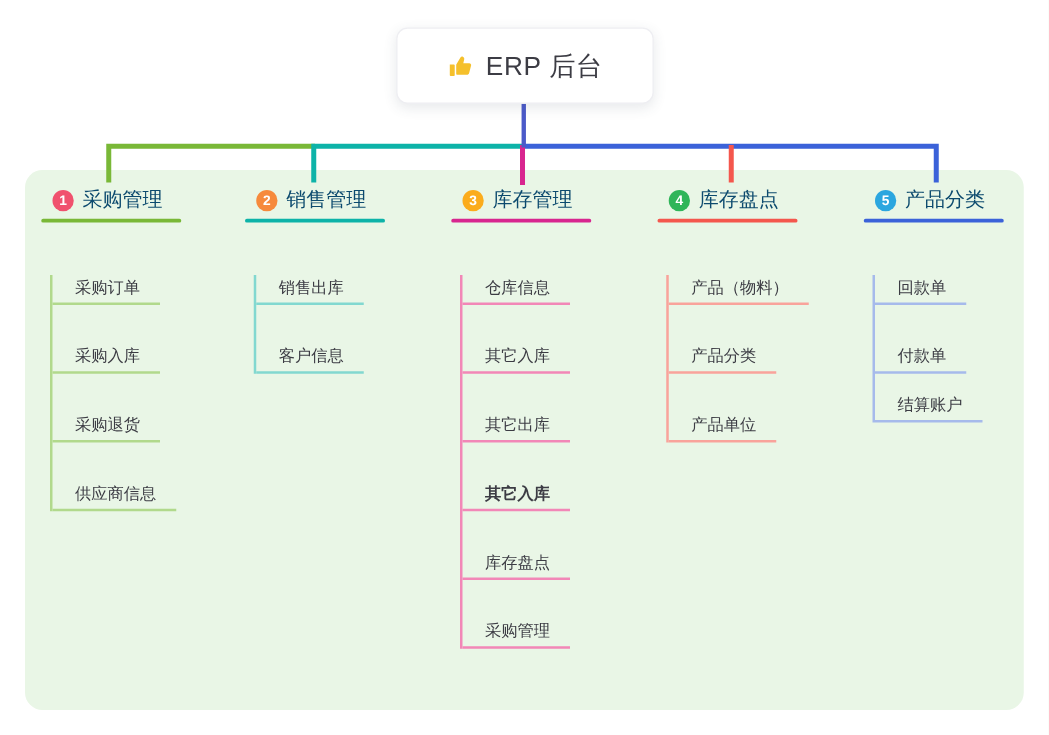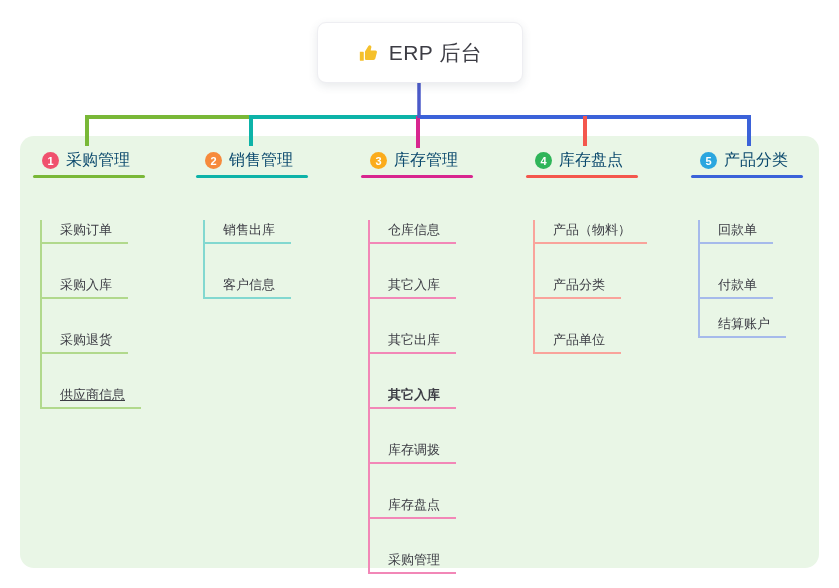--- a/index.html
+++ b/index.html
@@ -77,21 +77,21 @@
       <div class="branch" style="left: 33px;">
         <div class="branch-header">
           <span class="badge" style="background: rgb(240, 81, 110);">1</span>
           <span class="branch-label">采购管理</span>
         </div>
         <div class="branch-underline" style="background: rgb(121, 184, 55);"></div>
         <div class="children" style="border-left-color: rgb(177, 217, 140);">
           <div class="child" style="border-bottom-color: rgb(177, 217, 140);">采购订单</div>
           <div class="child" style="border-bottom-color: rgb(177, 217, 140);">采购入库</div>
           <div class="child" style="border-bottom-color: rgb(177, 217, 140);">采购退货</div>
-          <div class="child" style="border-bottom-color: rgb(177, 217, 140); text-decoration: underline;">供应商信息</div>
+          <div class="child" style="border-bottom-color: rgb(177, 217, 140);">供应商信息</div>
         </div>
       </div>
       <div class="branch" style="left: 196px;">
         <div class="branch-header">
           <span class="badge" style="background: rgb(246, 138, 60);">2</span>
           <span class="branch-label">销售管理</span>
         </div>
         <div class="branch-underline" style="background: rgb(13, 179, 168);"></div>
         <div class="children" style="border-left-color: rgb(130, 216, 208);">
           <div class="child" style="border-bottom-color: rgb(130, 216, 208);">销售出库</div>
@@ -102,21 +102,20 @@
         <div class="branch-header">
           <span class="badge" style="background: rgb(251, 172, 28);">3</span>
           <span class="branch-label">库存管理</span>
         </div>
         <div class="branch-underline" style="background: rgb(216, 38, 143);"></div>
         <div class="children" style="border-left-color: rgb(242, 135, 183);">
           <div class="child" style="border-bottom-color: rgb(242, 135, 183);">仓库信息</div>
           <div class="child" style="border-bottom-color: rgb(242, 135, 183);">其它入库</div>
           <div class="child" style="border-bottom-color: rgb(242, 135, 183);">其它出库</div>
           <div class="child" style="border-bottom-color: rgb(242, 135, 183); font-weight: bold;">其它入库</div>
-          <div class="child" style="border-bottom-color: rgb(242, 135, 183);">库存调拨</div>
           <div class="child" style="border-bottom-color: rgb(242, 135, 183);">库存盘点</div>
           <div class="child" style="border-bottom-color: rgb(242, 135, 183);">采购管理</div>
         </div>
       </div>
       <div class="branch" style="left: 526px;">
         <div class="branch-header">
           <span class="badge" style="background: rgb(47, 181, 89);">4</span>
           <span class="branch-label">库存盘点</span>
         </div>
         <div class="branch-underline" style="background: rgb(244, 87, 77);"></div>

